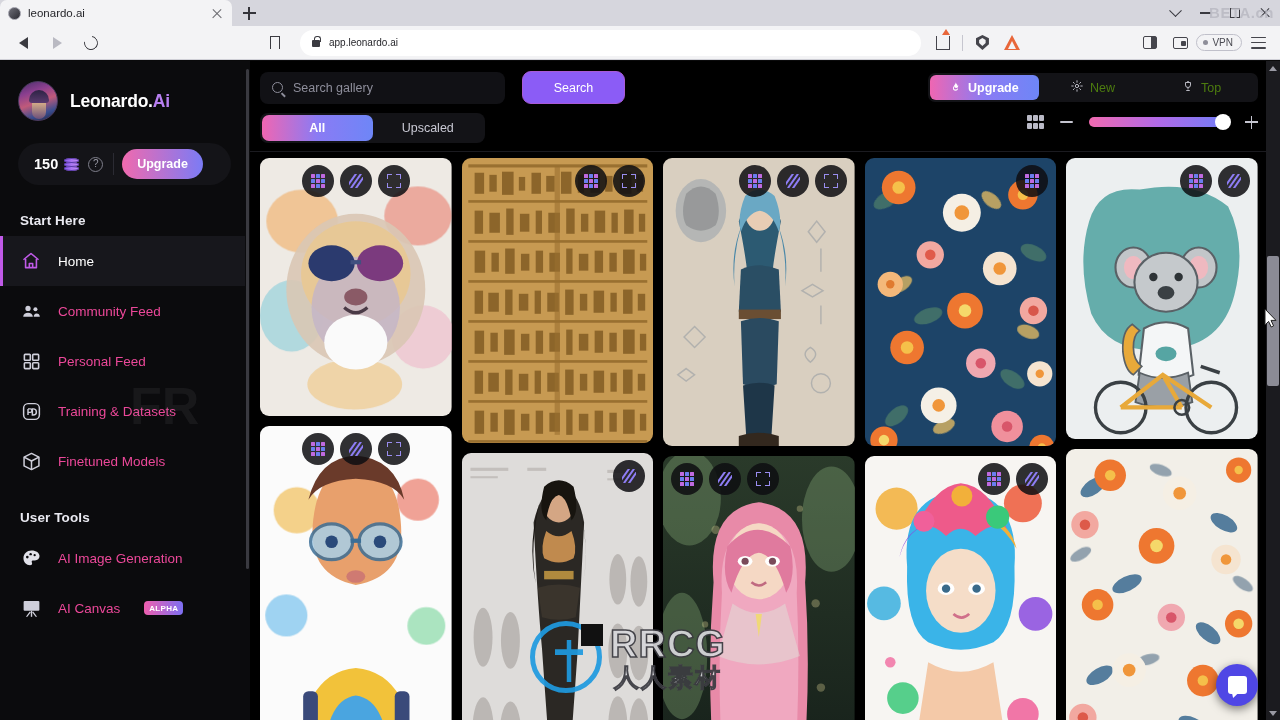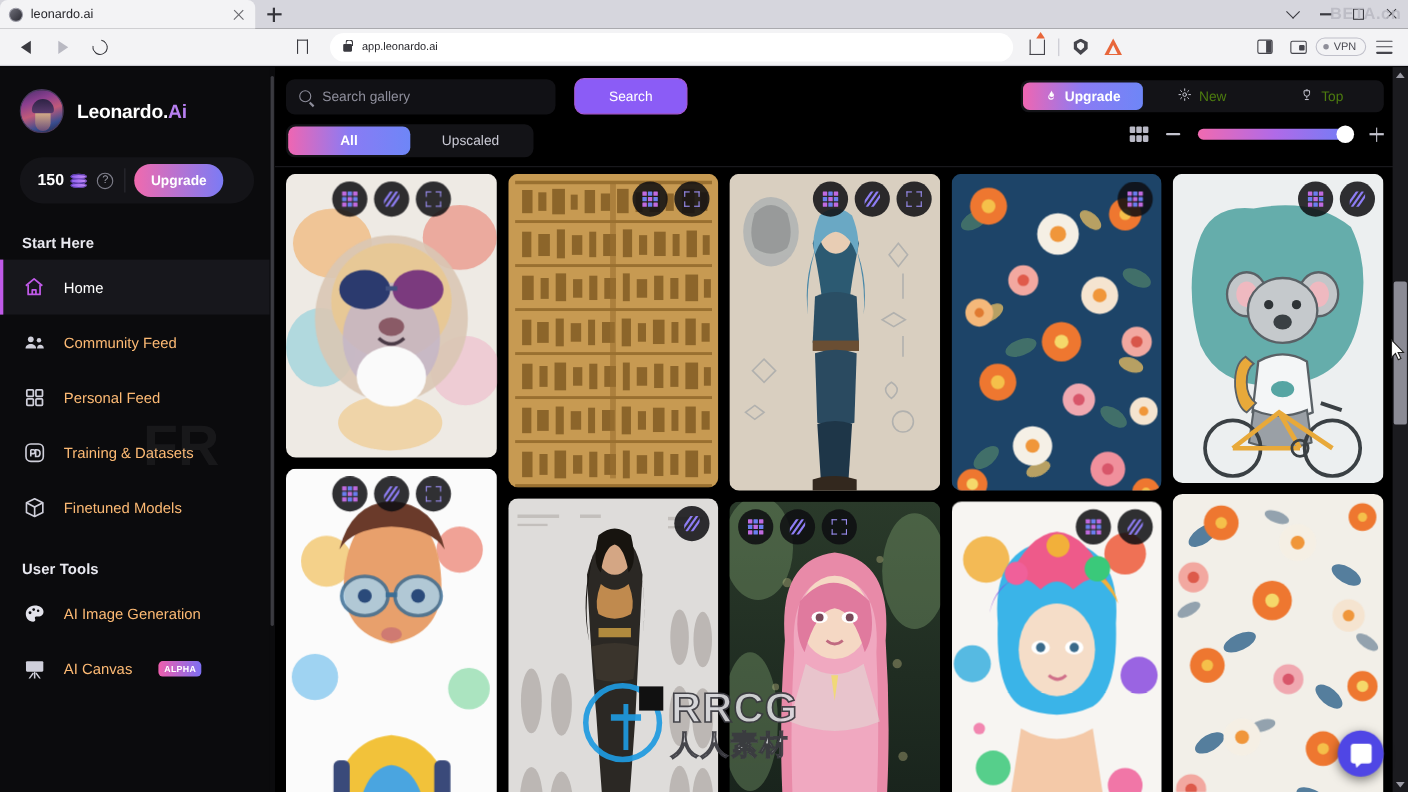--- a/index.html
+++ b/index.html
@@ -170,21 +170,21 @@
   }
   .nav{ margin-top:8px; }
   .nav-item{
     height:50px; display:flex; align-items:center; gap:16px; padding-left:20px; cursor:pointer;
     position:relative;
   }
   .nav-item.active{ background:#17171c; }
   .nav-item.active:before{
     content:"";position:absolute;left:0;top:0;bottom:0;width:3px;background:#c05ae8;
   }
-  .nav-label{ font-size:13.5px; color:#fdba74; }
+  .nav-label{ font-size:13.5px; color:#ec4899; }
   .nav-item.active .nav-label{ color:#fff; }
   .nav-ic{ width:22px;height:22px;flex:0 0 auto;display:flex;align-items:center;justify-content:center;}
   .nav-ic svg{ display:block; }
   .badge{
     font-size:8px;font-weight:700;color:#fff;padding:2.5px 5px;border-radius:4px;margin-left:8px;
     letter-spacing:.3px;
   }
   .badge.beta{ background:linear-gradient(90deg,#ef5fae,#7d6ff2); }
   .badge.alpha{ background:linear-gradient(90deg,#c45ae0,#7b6ff5); }
 
@@ -315,21 +315,21 @@
   }
   .wm-logo:before{
     content:"";position:absolute;left:20px;top:14px;width:28px;height:42px;
     background:#1f9ae0;
     clip-path:polygon(42% 0,58% 0,58% 22%,100% 22%,100% 36%,58% 36%,58% 100%,42% 100%,42% 36%,0 36%,0 22%,42% 22%);
   }
   .wm-logo:after{
     content:"";position:absolute;right:-6px;top:-2px;width:22px;height:22px;background:#000;
     transform:rotate(0deg);
   }
-  .wm-txt{ display:flex;flex-direction:column;line-height:1; }
+  .wm-txt{ display:flex;flex-direction:column;line-height:1;text-align:center; }
   .wm-rrcg{
     font-size:38px;font-weight:700;color:#d8d8dc;letter-spacing:1px;
     -webkit-text-stroke:1.5px #3a3a40;
   }
   .wm-cn{ font-size:25px;font-weight:700;color:#d8d8dc;letter-spacing:2px;margin-top:2px;
     -webkit-text-stroke:1px #3a3a40;}
   .wm-tr{
     position:absolute; right:6px; top:4px; font-size:15px; font-weight:700; color:#b9b9c2;
     letter-spacing:.5px; z-index:50; opacity:.85;
   }

